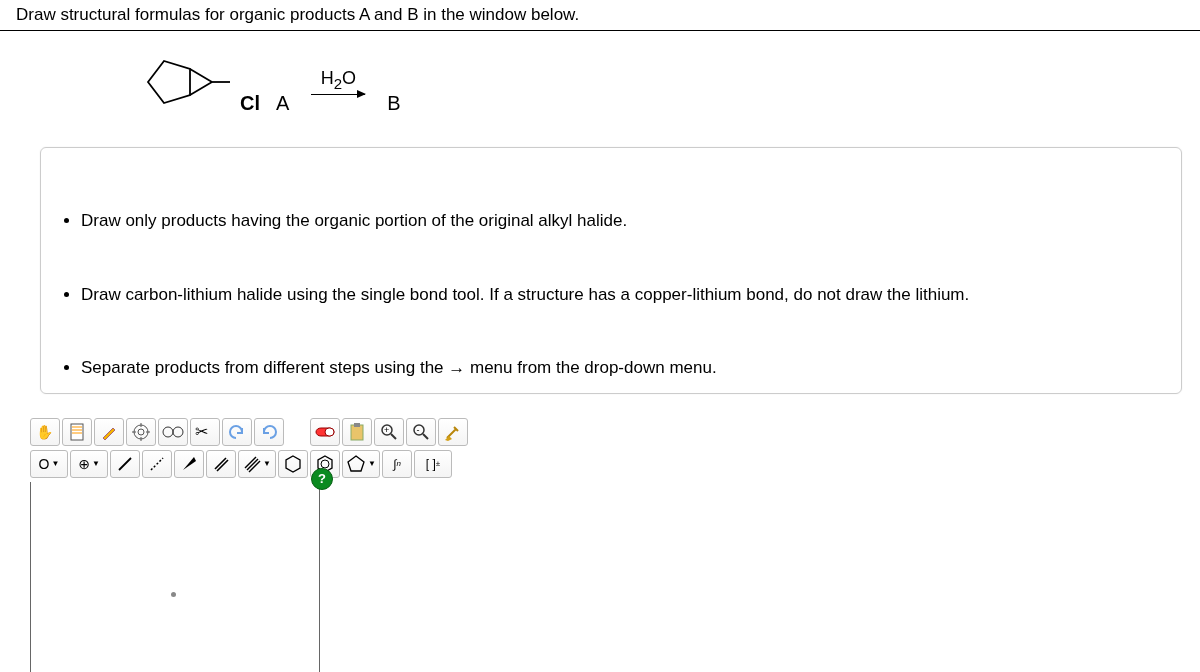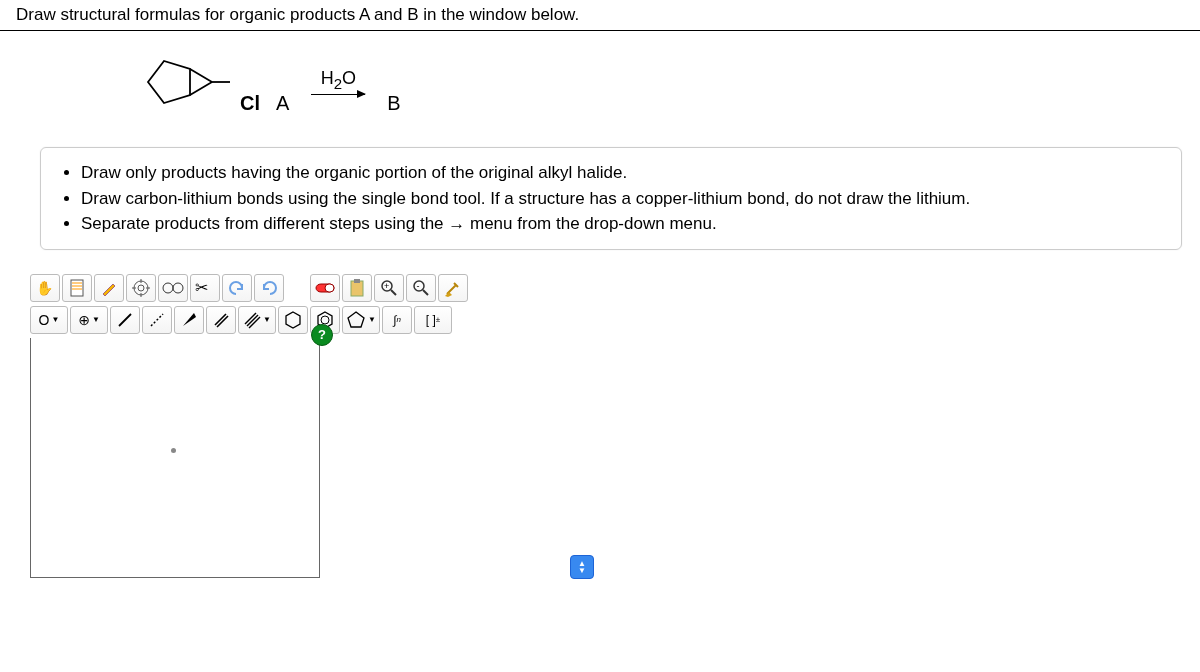--- a/index.html
+++ b/index.html
@@ -38,21 +38,21 @@
     }
     .arrow-bottom { font-size: 17px; line-height: 1.2; }
     .instructions-box {
       border: 1px solid #ccc;
       border-radius: 6px;
       margin: 14px 18px 22px 40px;
       padding: 12px 14px 12px 14px;
       box-shadow: 0 0 2px rgba(0,0,0,0.07);
     }
     .instructions-box ul { list-style: disc; padding-left: 26px; }
-    .instructions-box li { font-size: 17px; line-height: 1.5; }
+    .instructions-box li { font-size: 17px; line-height: 1.5; margin-top: 48px; }
     .sketch-area {
       margin-left: 30px;
       width: 560px;
     }
     .toolbar {
       display: flex;
       gap: 2px;
       padding: 2px 0;
       flex-wrap: wrap;
     }
@@ -152,21 +152,21 @@
     <span class="arrow-line" style="width:54px"></span>
     <span class="arrow-bottom">&nbsp;</span>
   </span>
 
   <span class="scheme-text" style="margin-left:8px">B</span>
 </div>
 
 <div class="instructions-box">
   <ul>
     <li>Draw only products having the organic portion of the original alkyl halide.</li>
-    <li>Draw carbon-lithium bonds using the single bond tool. If a structure has a copper-lithium bond, do not draw the lithium.</li>
+    <li>Draw carbon-lithium halide using the single bond tool. If a structure has a copper-lithium bond, do not draw the lithium.</li>
     <li>Separate products from different steps using the → menu from the drop-down menu.</li>
   </ul>
 </div>
 
 <div class="sketch-area">
   <div class="toolbar">
     <span class="tool-btn" style="color:#f4b400">✋</span>
     <span class="tool-btn">
       <svg width="16" height="18">
           <rect x="2" y="1" width="12" height="16" fill="#fff" stroke="#555"></rect>

